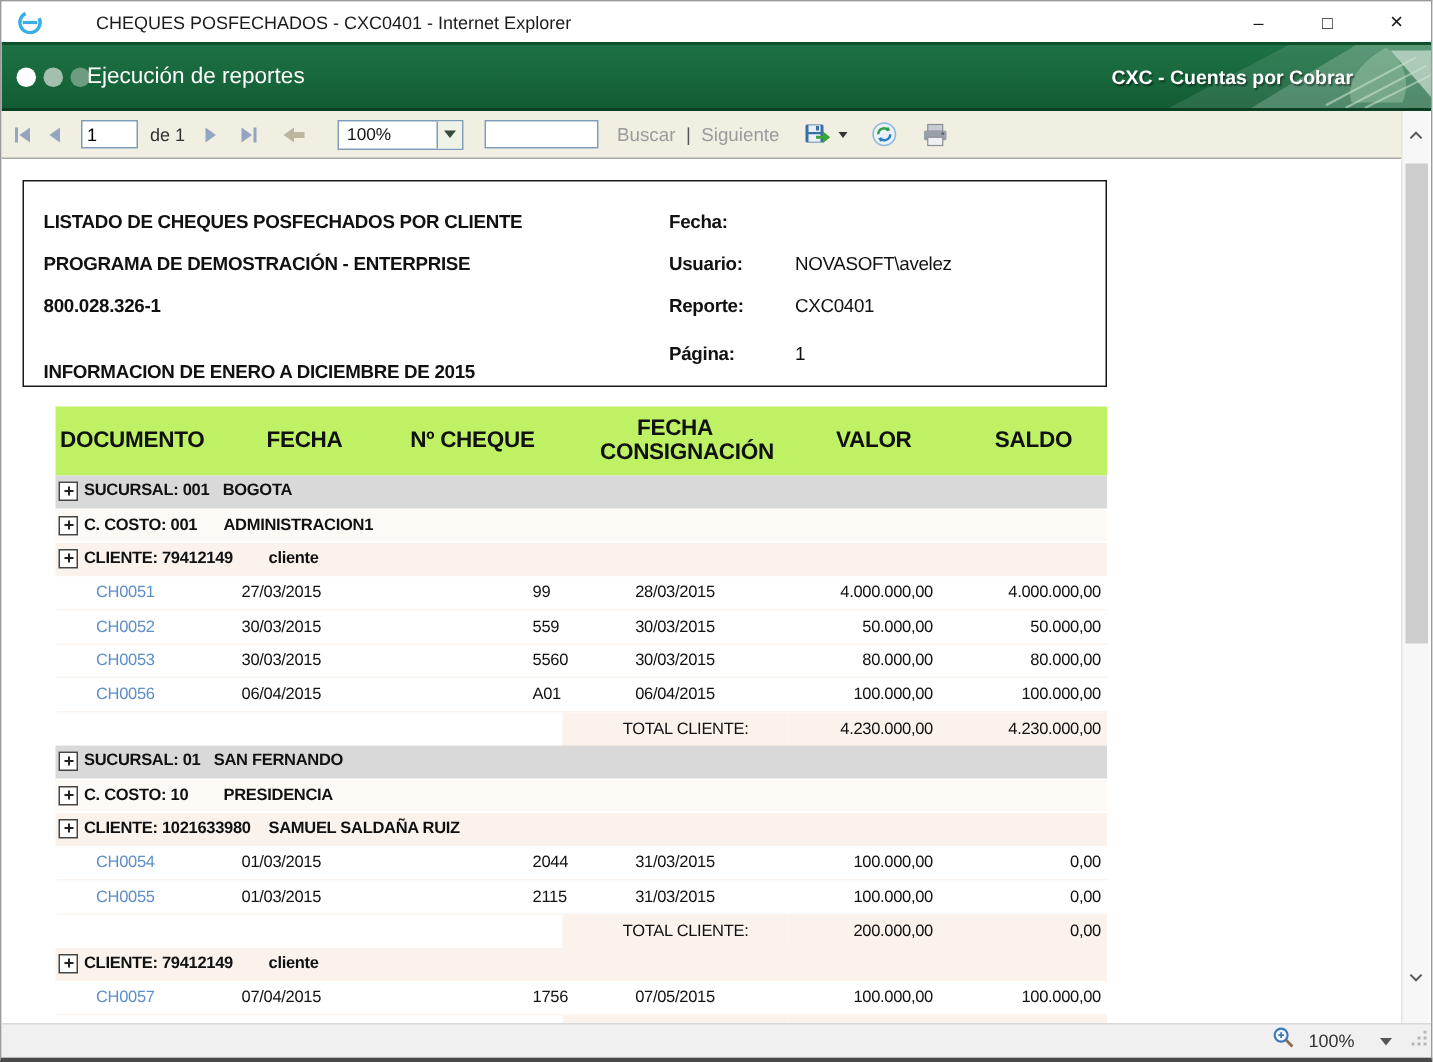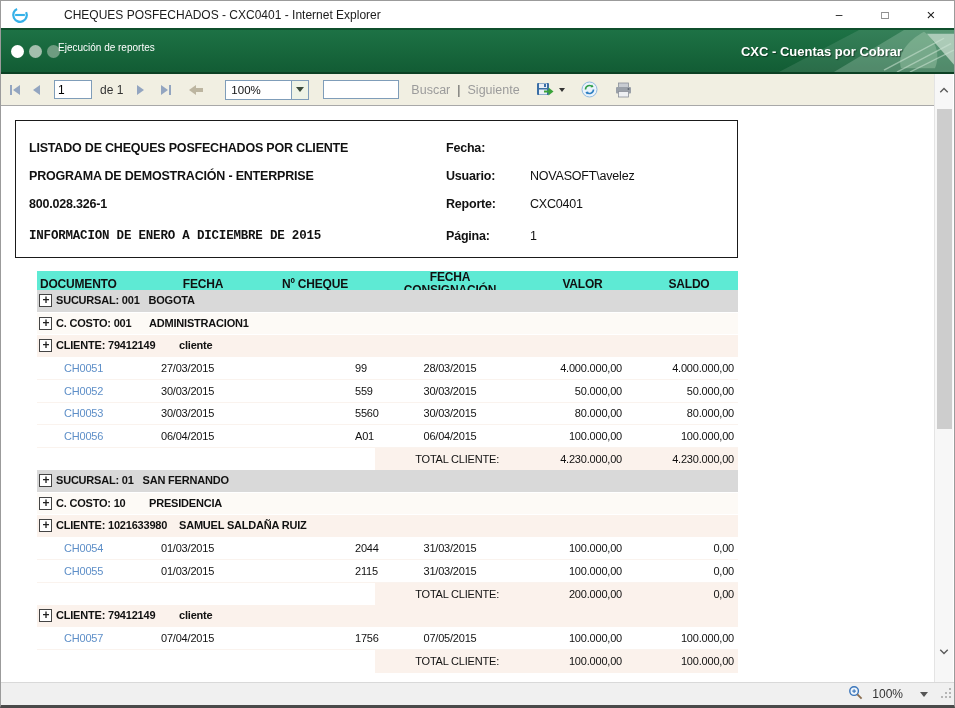--- a/index.html
+++ b/index.html
@@ -17,21 +17,21 @@
   .win-btn{ width:46px; height:100%; display:flex; align-items:center; justify-content:center;
     font-size:12px; color:#1b1b1b; cursor:default; }
   .win-btn.close{ font-size:15px; }
   
   .appheader{ position:absolute; left:0; top:27px; width:100%; height:46px;
     background:linear-gradient(#1d7245, #125c34); border-top:2px solid #0f4f2c;
     border-bottom:2px solid #0b4023; overflow:hidden; }
   .dots{ position:absolute; left:10px; top:15px; display:flex; gap:5px; }
   .dot{ width:13px; height:13px; border-radius:50%; }
   .dot1{ background:#ffffff; } .dot2{ background:#a3bfad; } .dot3{ background:#6e9c80; }
-  .app-title{ position:absolute; left:57px; top:12px; color:#ffffff; font-size:10px; }
+  .app-title{ position:absolute; left:57px; top:12px; color:#ffffff; font-size:15px; }
   .deco-art{ position:absolute; right:0; top:0; height:100%; width:215px; }
   .module-title{ position:absolute; right:52px; top:14px; color:#ffffff; font-size:13px;
     font-weight:bold; text-shadow:1px 1px 1px rgba(0,0,0,.45); }
   
   .toolbar{ position:absolute; left:0; top:73px; width:935px; height:32px;
     background:#f1efe2; border-bottom:1px solid #a8a8a8; display:flex; align-items:center;
     padding-left:9px; }
   .tri-l{ width:0; height:0; border:5px solid transparent; border-left:none; border-right:7px solid #93a5c0; }
   .tri-r{ width:0; height:0; border:5px solid transparent; border-right:none; border-left:7px solid #93a5c0; }
   .vbar{ width:2px; height:10px; background:#93a5c0; }
@@ -56,30 +56,30 @@
   .tb-icon{ display:flex; align-items:center; margin-left:16px; }
   .tiny-caret{ width:0; height:0; border:3.5px solid transparent; border-bottom:none;
     border-top:4px solid #333; margin-left:5px; }
   
   .viewport{ position:absolute; left:0; top:105px; width:934px; height:577px; background:#ffffff;
     overflow:hidden; letter-spacing:-0.2px; }
   .header-box{ position:absolute; left:14px; top:14px; width:723px; height:138px;
     border:1px solid #1a1a1a; background:#fff; }
   .hb-lines{ position:absolute; left:13px; top:13px; }
   .hb-line{ font-size:12.5px; font-weight:bold; color:#111; height:28px; line-height:28px; }
-  .hb-line:last-child{ margin-top:4px;font-family:Liberation Mono, monospace; }
+  .hb-line:last-child{ margin-top:16px; }
   .hb-fields{ position:absolute; left:430px; top:13px; }
   .hb-field{ display:flex; height:28px; line-height:28px; font-size:12.5px; color:#111; }
   .hb-field:last-child{ margin-top:4px; }
   .hb-label{ font-weight:bold; width:84px; }
   
   .rtable{ position:absolute; left:36px; top:165px; width:701px; }
   .trow{ display:grid; grid-template-columns:114px 104px 120px 150px 115px 98px;
     height:22.5px; align-items:center; font-size:11px; color:#111; background:#fff; }
-  .thead{ height:19px; background:#5eead4; font-weight:bold; font-size:12px; }
+  .thead{ height:46px; background:#bef264; font-weight:bold; font-size:15px; }
   .thead .hc{ text-align:center; line-height:1.1; }
   .thead .hc1{ text-align:left; padding-left:3px; }
   .thead .hc4 span{ display:inline-block; max-width:100px; }
   .c1{ padding-left:27px; } .c2{ padding-left:10px; }
   .c3{ padding-left:100px; } .c4{ text-align:center; }
   .c5{ text-align:right; padding-right:18px; } .c6{ text-align:right; padding-right:4px; }
   .doclink{ color:#5e8fc8; cursor:pointer; }
   .r-data{ border-bottom:1px solid #faf3ee; }
   .r-group{ display:block; position:relative; border-bottom:1px solid #ffffff;
     font-weight:bold; line-height:21px; }

